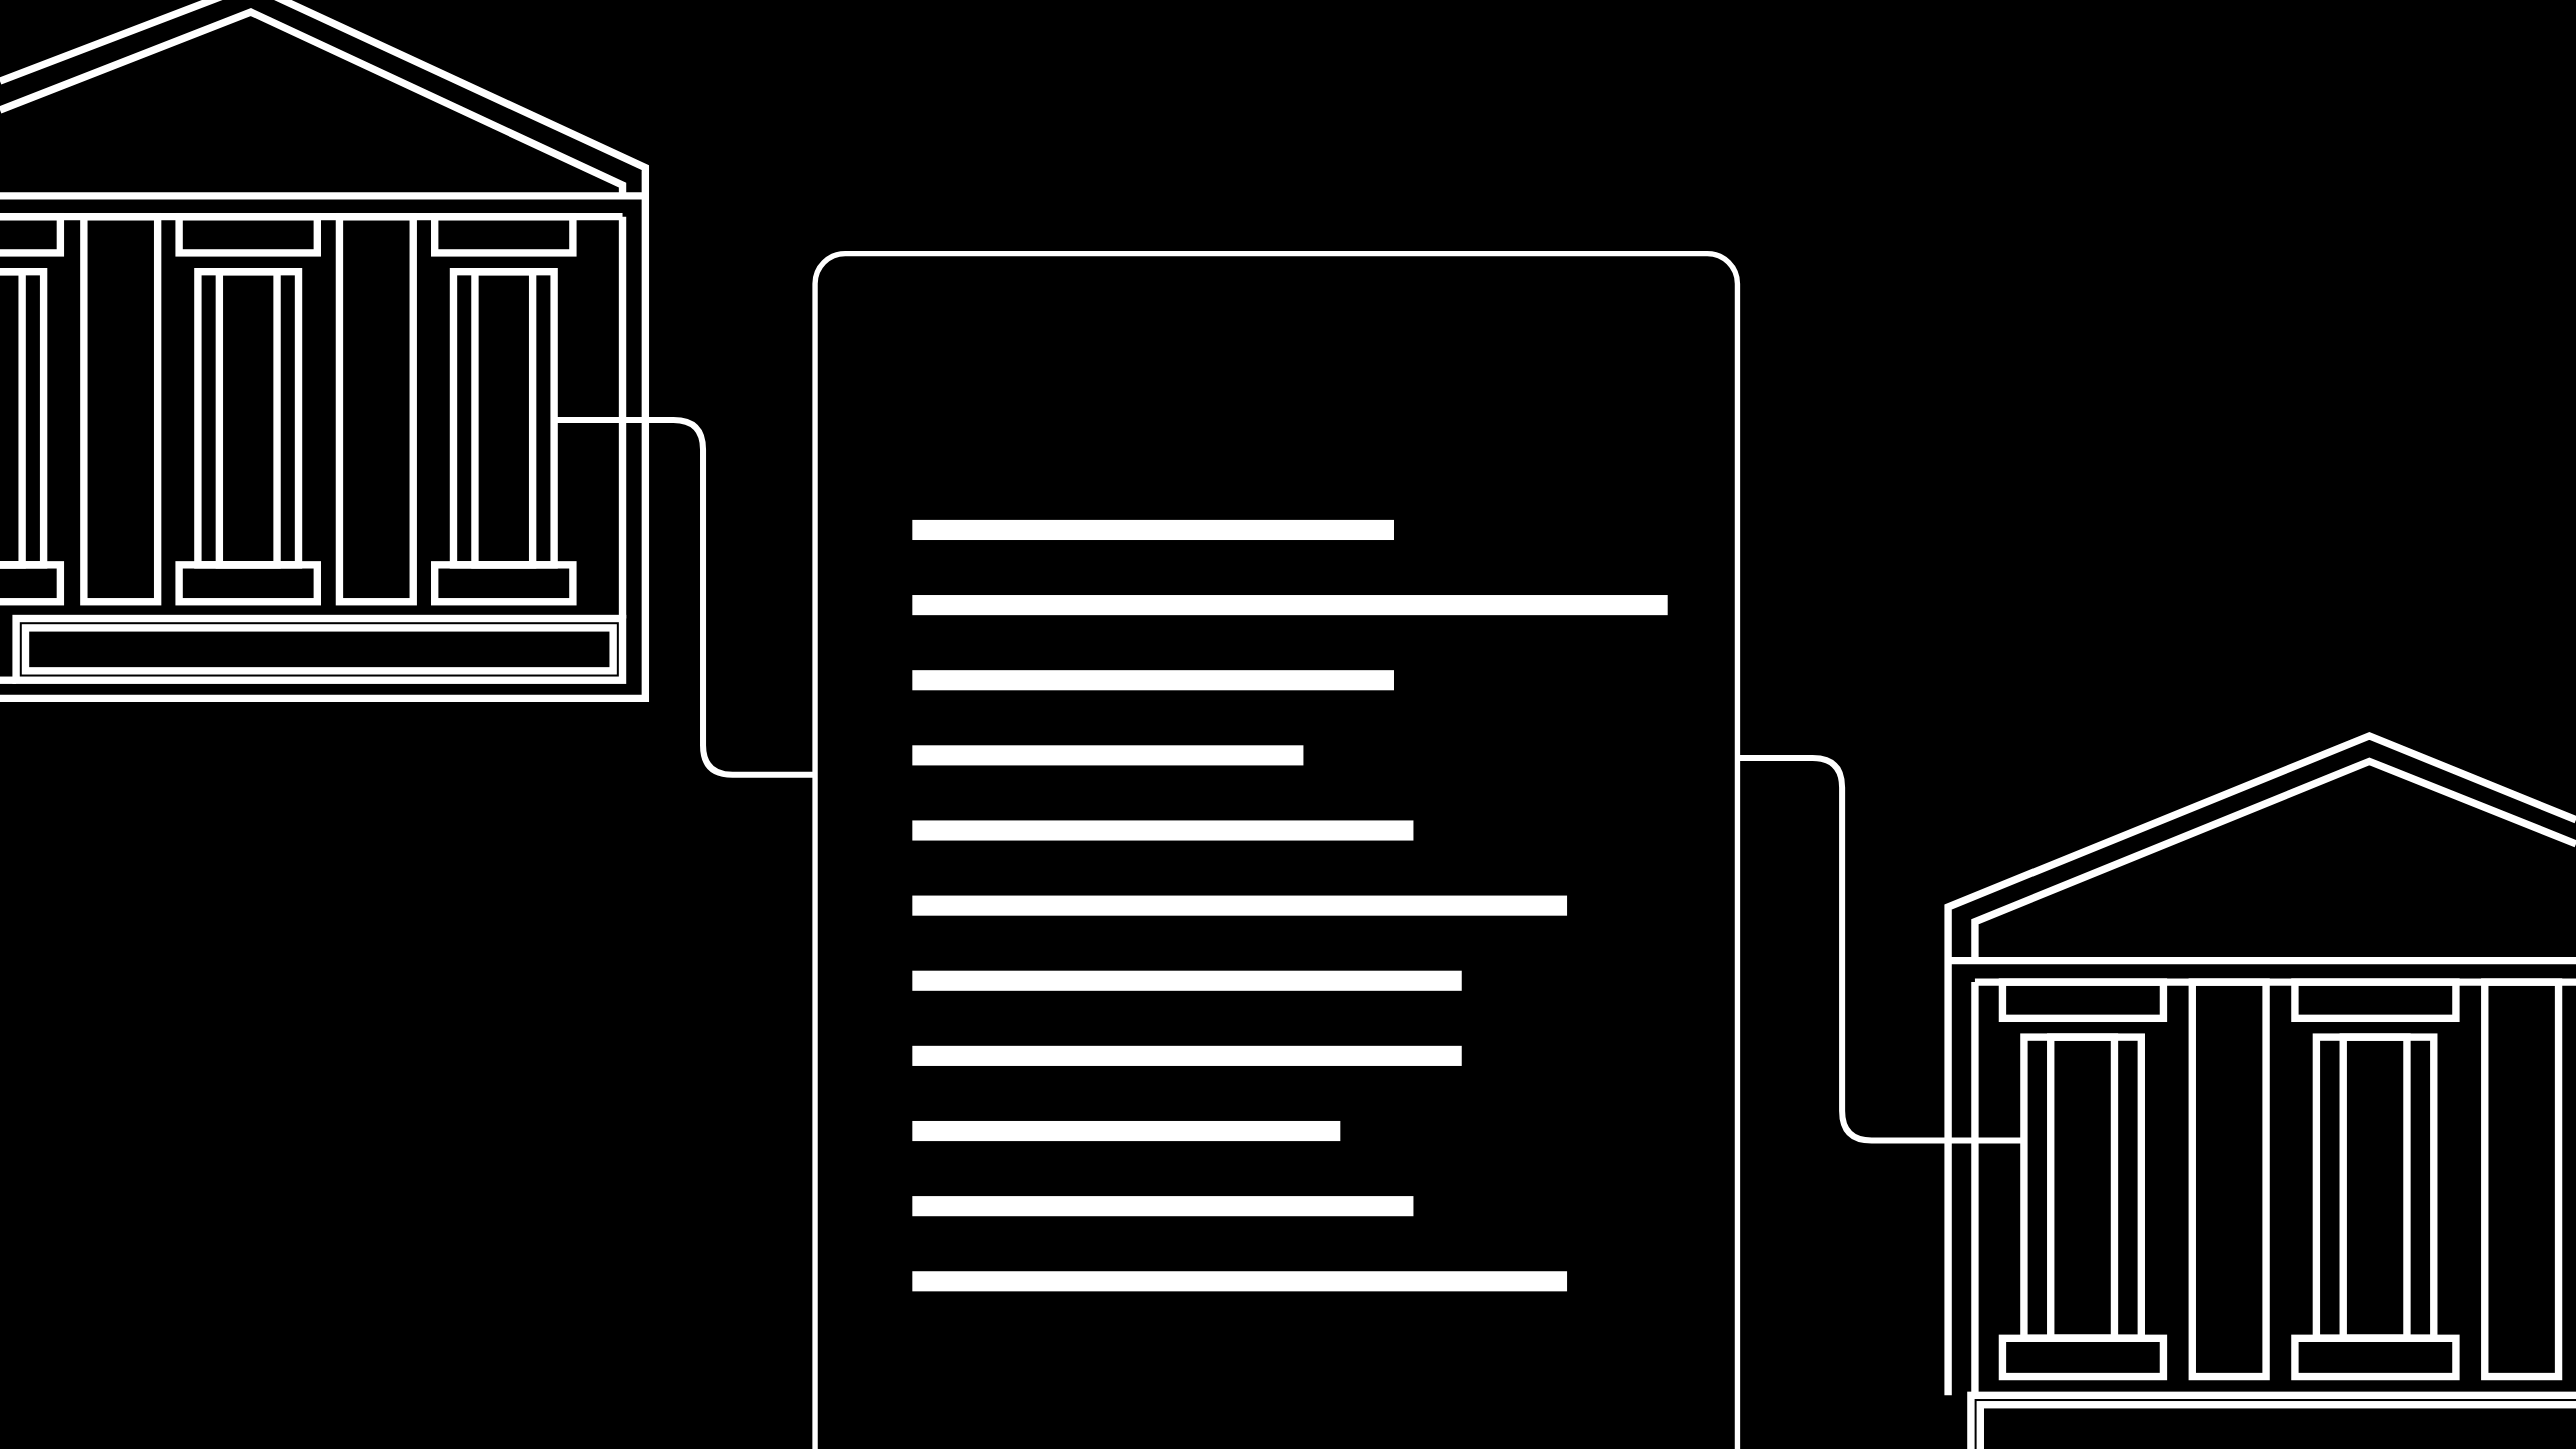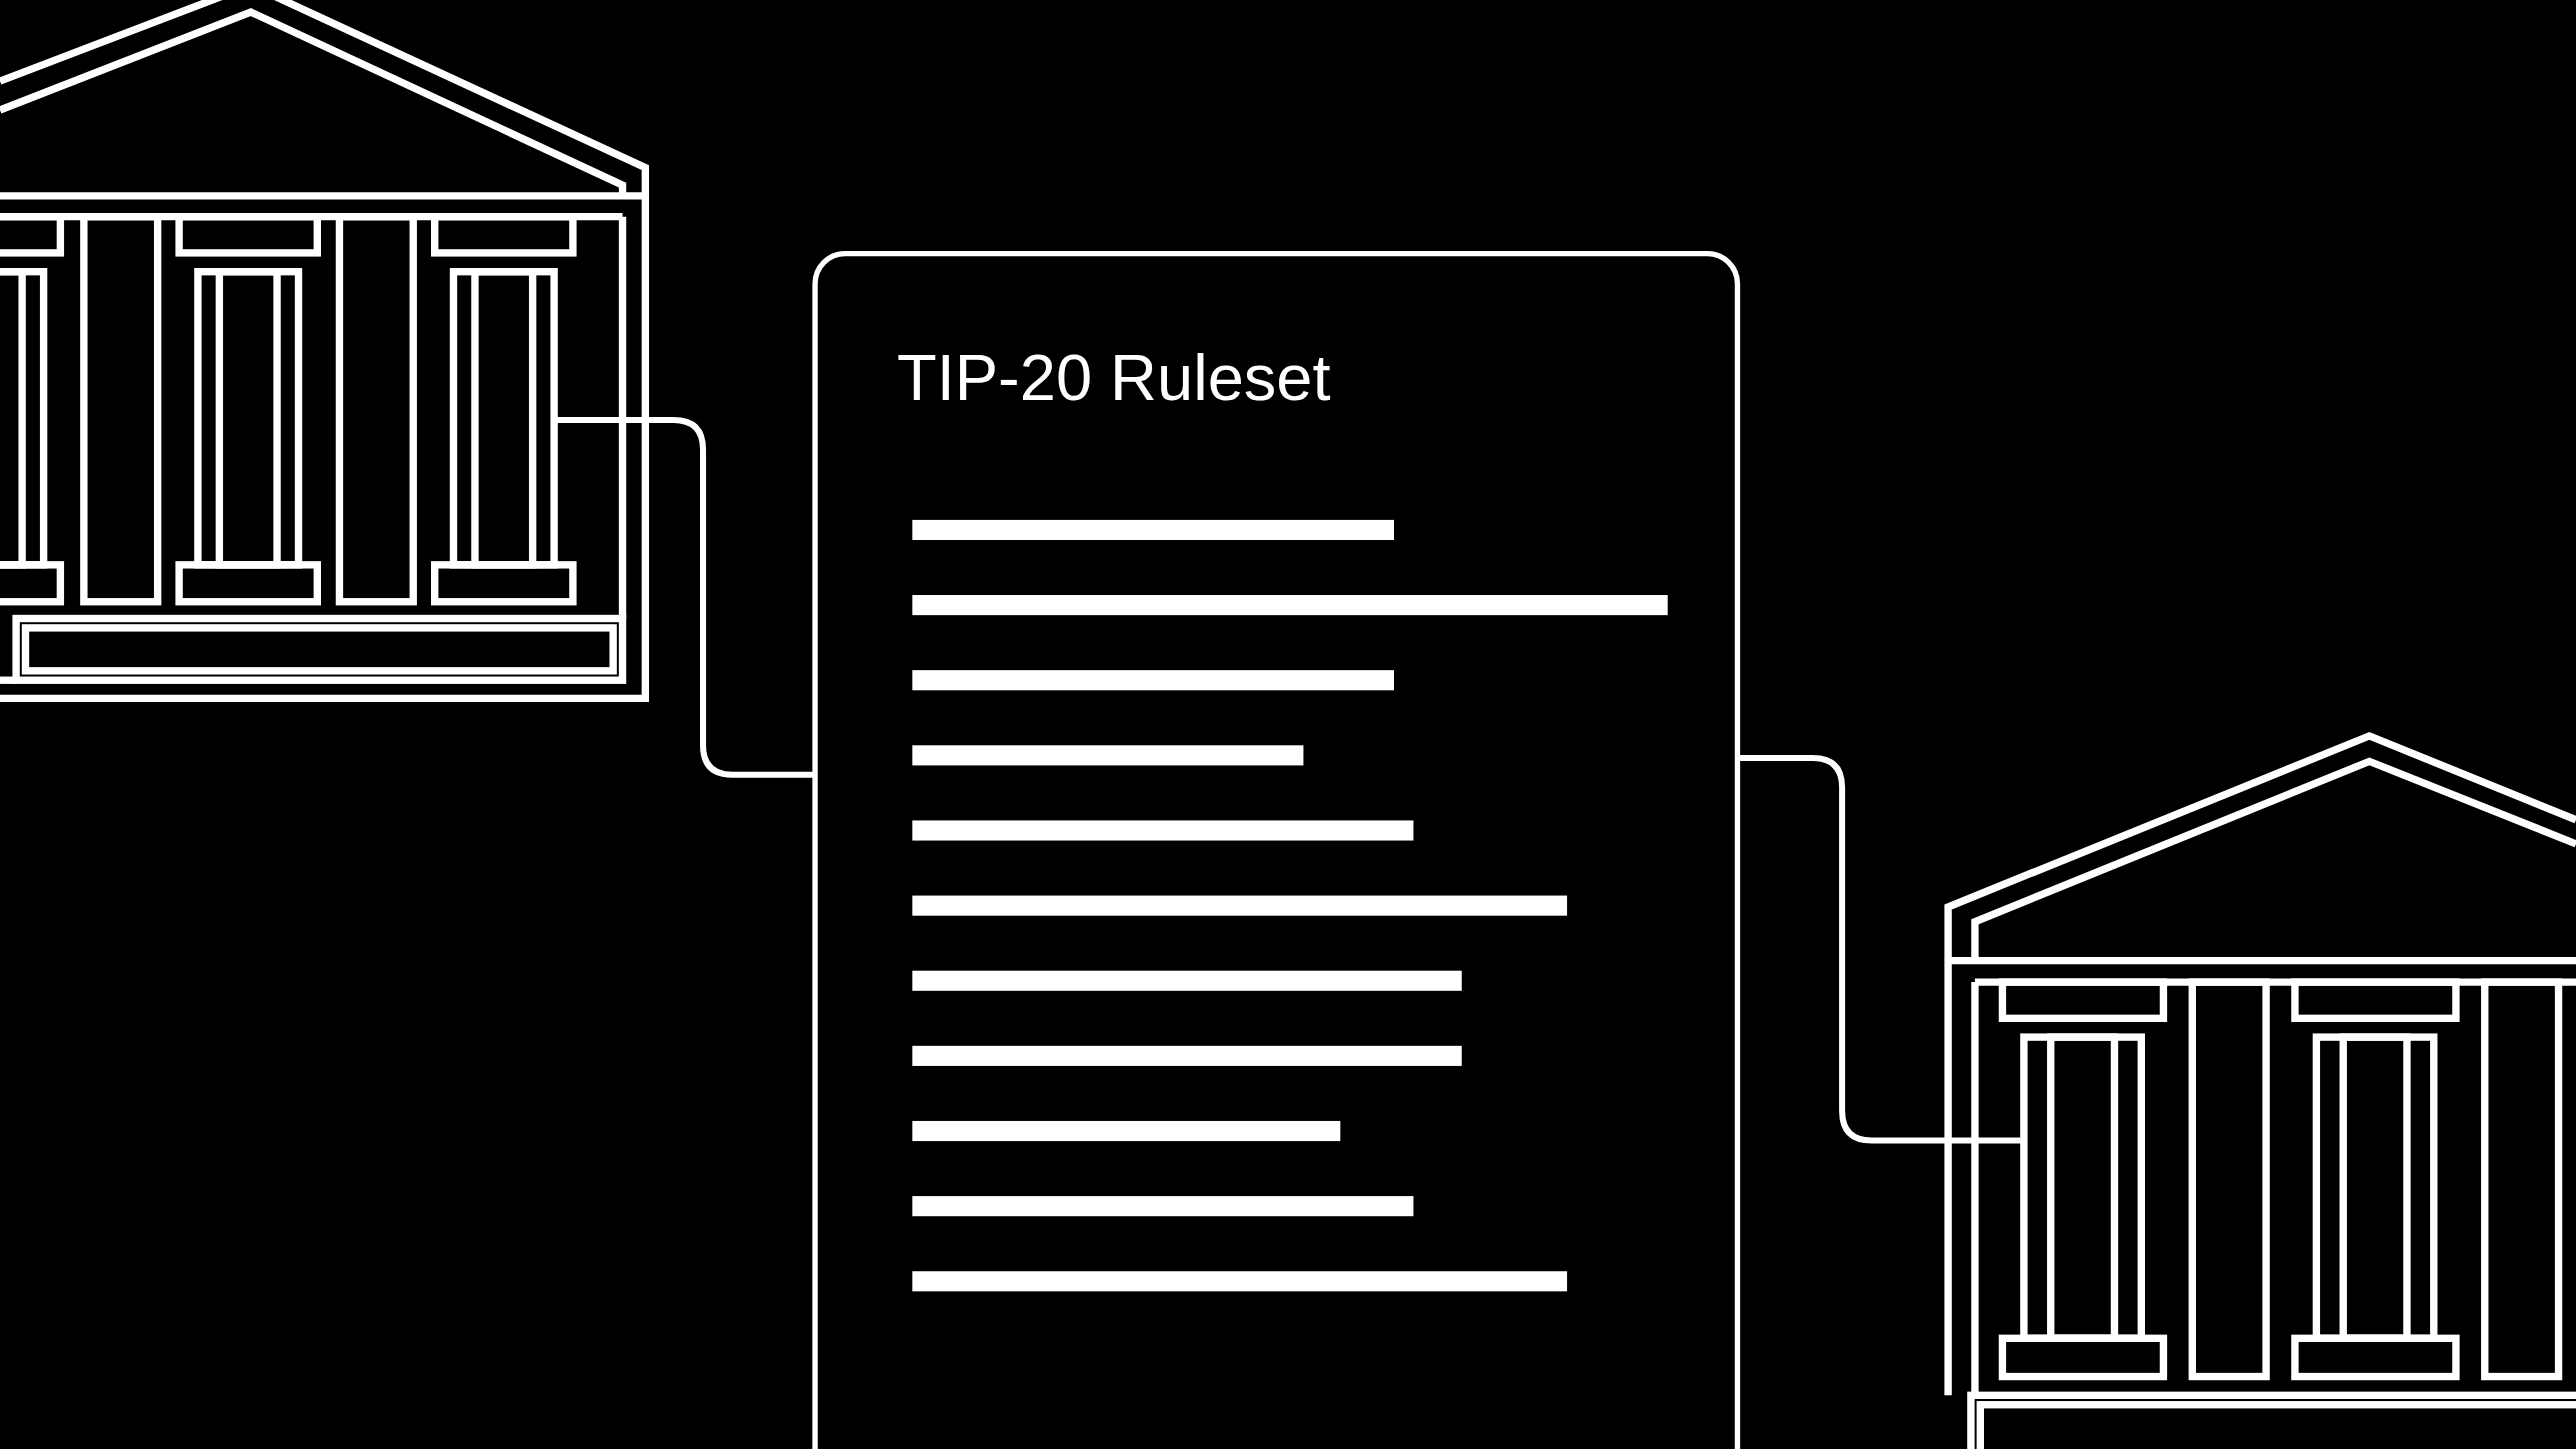--- a/index.html
+++ b/index.html
@@ -101,15 +101,14 @@
         <rect x="1360" y="1223" width="747" height="30" fill="#ffffff"></rect>
         <rect x="1360" y="1335" width="976" height="30" fill="#ffffff"></rect>
         <rect x="1360" y="1447" width="819" height="30" fill="#ffffff"></rect>
         <rect x="1360" y="1559" width="819" height="30" fill="#ffffff"></rect>
         <rect x="1360" y="1671" width="638" height="30" fill="#ffffff"></rect>
         <rect x="1360" y="1783" width="747" height="30" fill="#ffffff"></rect>
         <rect x="1360" y="1895" width="976" height="30" fill="#ffffff"></rect>
       </g>
   </svg>
 
-  <div class="card-title">TIP-20 Ruleset</div>
 </div>
 
 
 </body></html>

